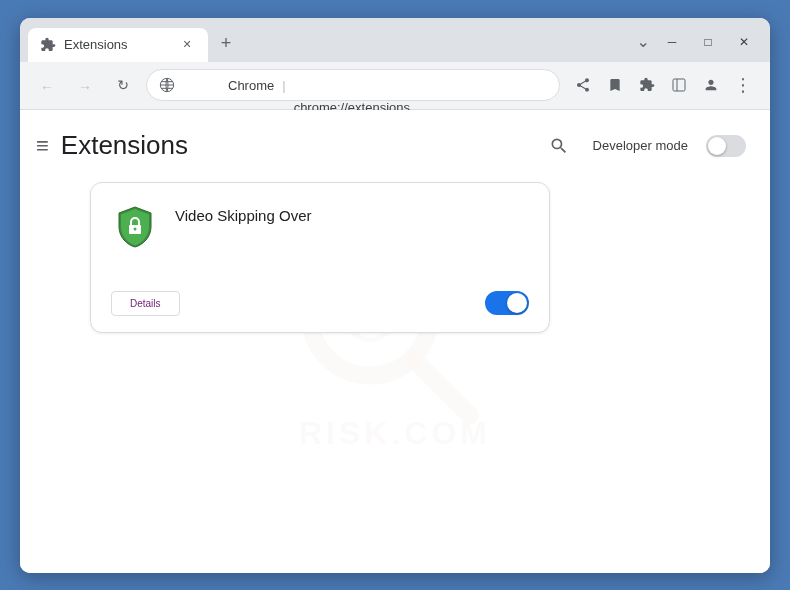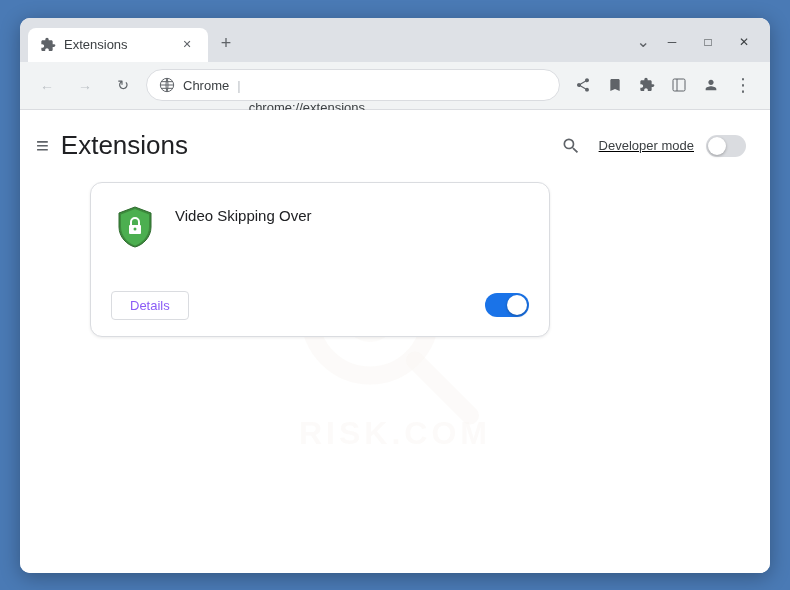--- a/index.html
+++ b/index.html
@@ -151,20 +151,21 @@
     .url-globe {
       width: 16px;
       height: 16px;
       color: #5f6368;
       font-size: 14px;
     }
 
     .url-text {
       font-size: 13px;
       color: #3c4043;
+      margin-left: 45px;
     }
 
     .url-separator {
       color: #bdc1c6;
       font-size: 13px;
     }
 
     .url-path {
       font-size: 13px;
       color: #3c4043;
@@ -233,22 +234,21 @@
 
     .page-title {
       font-size: 26px;
       font-weight: 500;
       color: #202124;
     }
 
     .page-header-right {
       display: flex;
       align-items: center;
-      gap: 12px;
-      text-decoration: underline;
+      gap: 18px;
     }
 
     .search-icon-btn {
       width: 32px;
       height: 32px;
       display: flex;
       align-items: center;
       justify-content: center;
       cursor: pointer;
       color: #5f6368;
@@ -320,26 +320,26 @@
     }
 
     .extension-buttons {
       display: flex;
       gap: 8px;
     }
 
     .ext-btn {
       padding: 6px 18px;
       border-radius: 4px;
-      font-size: 13px;
+      font-size: 10px;
       font-weight: 500;
       cursor: pointer;
       border: 1px solid #dadce0;
       background: #ffffff;
-      color: #8b5cf6;
+      color: #701a75;
     }
 
     
     .toggle-enabled {
       width: 44px;
       height: 24px;
       background: #1a73e8;
       border-radius: 12px;
       position: relative;
       cursor: pointer;

